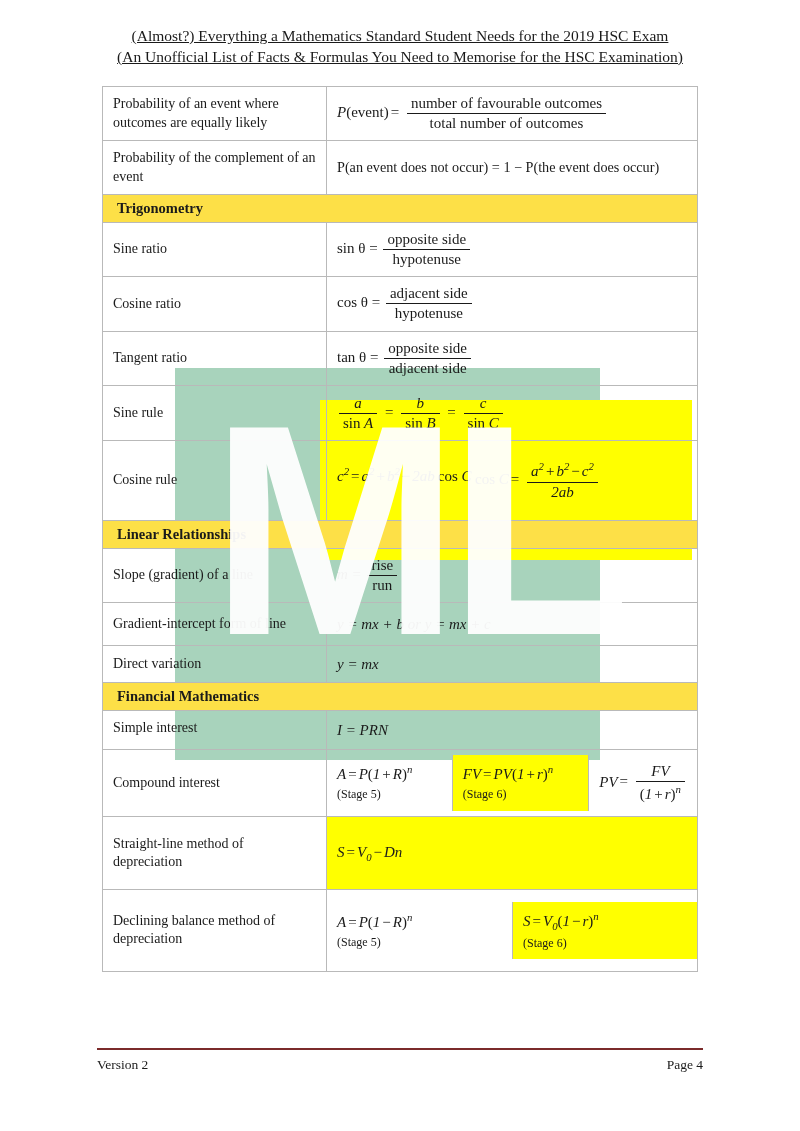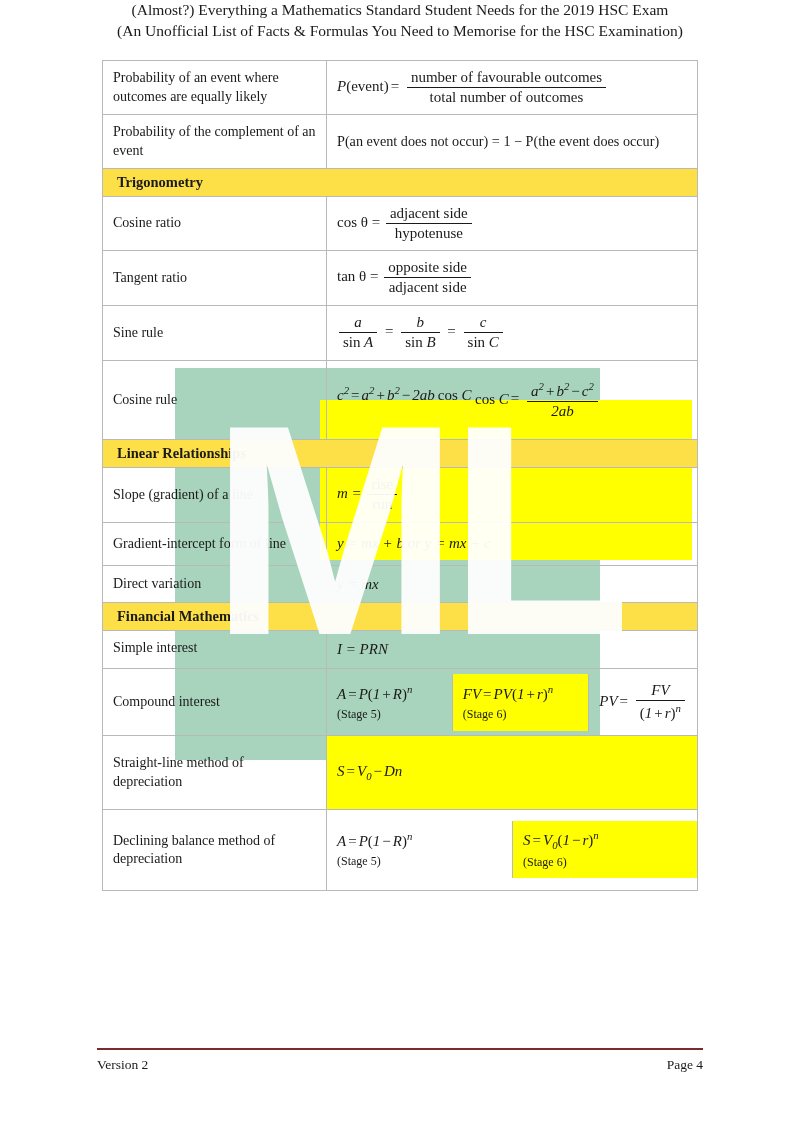--- a/index.html
+++ b/index.html
@@ -15,22 +15,24 @@
     color: #1a1a1a;
     overflow: hidden;
   }
   .page {
     position: relative;
     width: 800px;
     height: 1131px;
     box-sizing: border-box;
   }
   .header {
+    padding-top: 26px;
     text-align: center;
     line-height: 1.35;
+    text-decoration: underline;
   }
   .header .line {
     font-size: 15.5px;
     font-family: "Liberation Serif", serif;
     color: #1a1a1a;
   }
   table.formula-table {
     position: relative;
     margin: 18px auto 17px auto;
     width: 595px;
@@ -203,20 +205,32 @@
         <td class="label">Probability of the complement of an event</td>
         <td class="formula">
           <span class="math cell-inner rm" style="font-size:14.2px">P(an event does not occur) = 1 − P(the event does occur)</span>
         </td>
       </tr>
 
       <tr class="section">
         <td colspan="2">Trigonometry</td>
       </tr>
 
+      <tr>
+        <td class="label" style="padding-top:16px;padding-bottom:16px">Sine ratio</td>
+        <td class="formula">
+          <span class="math cell-inner">
+            <span class="rm">sin θ =</span>
+            <span class="frac">
+              <span class="num rm">opposite side</span>
+              <span class="den rm">hypotenuse</span>
+            </span>
+          </span>
+        </td>
+      </tr>
 
       <tr>
         <td class="label" style="padding-top:16px;padding-bottom:16px">Cosine ratio</td>
         <td class="formula">
           <span class="math cell-inner">
             <span class="rm">cos θ =</span>
             <span class="frac">
               <span class="num rm">adjacent side</span>
               <span class="den rm">hypotenuse</span>
             </span>

